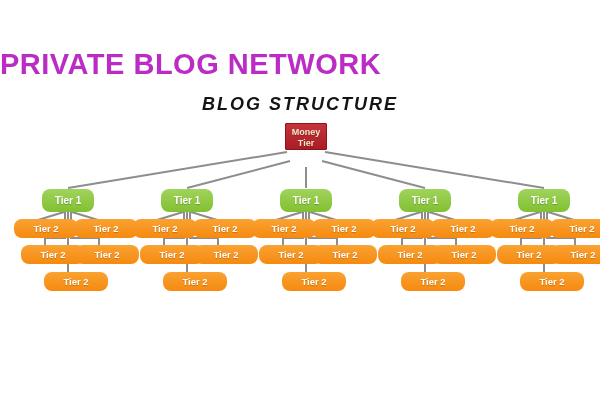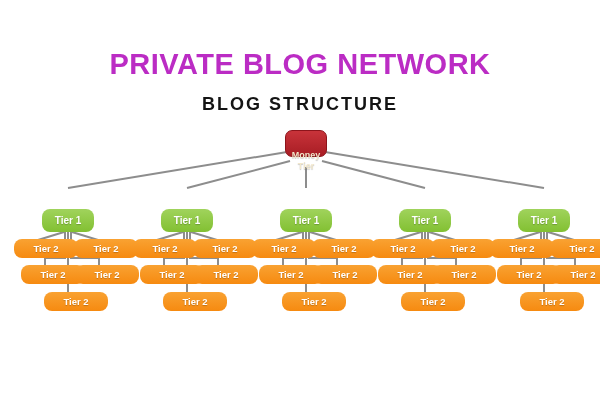--- a/index.html
+++ b/index.html
@@ -1,38 +1,38 @@
 <!DOCTYPE html>
 <html><head>
 <meta charset="utf-8">
 <style>
   html,body{margin:0;padding:0;background:#ffffff;}
   #stage{
     position:relative;width:600px;height:400px;background:#ffffff;
     font-family:"Liberation Sans",sans-serif;overflow:hidden;
   }
   .title{
-    position:absolute;top:48px;left:0;width:600px;text-align:center;
+    position:absolute;top:48px;left:0;width:600px;
     font-size:29px;font-weight:bold;letter-spacing:0.5px;color:#bb2cc4;
   }
   .subtitle{
     position:absolute;top:94px;left:0;width:600px;text-align:center;
-    font-size:18px;font-weight:bold;letter-spacing:2px;color:#141414;
+    font-size:18px;font-style:italic;font-weight:bold;letter-spacing:2px;color:#141414;
   }
   svg.wires{position:absolute;left:0;top:0;pointer-events:none;}
   .node{
     position:absolute;box-sizing:border-box;text-align:center;color:#ffffff;
     font-weight:bold;text-shadow:0 1px 1px rgba(0,0,0,.22);
   }
   .money{
-    left:285px;top:130px;width:42px;height:27px;border-radius:7px;
+    left:285px;top:123px;width:42px;height:27px;border-radius:1px;
     background:linear-gradient(#c8333a,#a81d24);border:1px solid #8d141b;
-    font-size:9px;line-height:10.5px;padding-top:19px;color:#f2e7cb;
+    font-size:9px;line-height:10.5px;padding-top:3px;color:#f2e7cb;
   }
-  .cluster{position:absolute;top:189px;width:108px;height:102px;margin-top:20px;}
+  .cluster{position:absolute;top:189px;width:108px;height:102px;}
   .c1{left:14px;} .c2{left:133px;} .c3{left:252px;} .c4{left:371px;} .c5{left:490px;}
   .t1{
     left:28px;top:0;width:52px;height:23px;border-radius:8px;
     background:linear-gradient(#a0d35c,#82c032);
     font-size:10px;line-height:23px;
   }
   .t2{
     width:64px;height:19px;border-radius:8px;
     background:linear-gradient(#f9a232,#f68a10);
     font-size:9.5px;line-height:19px;

